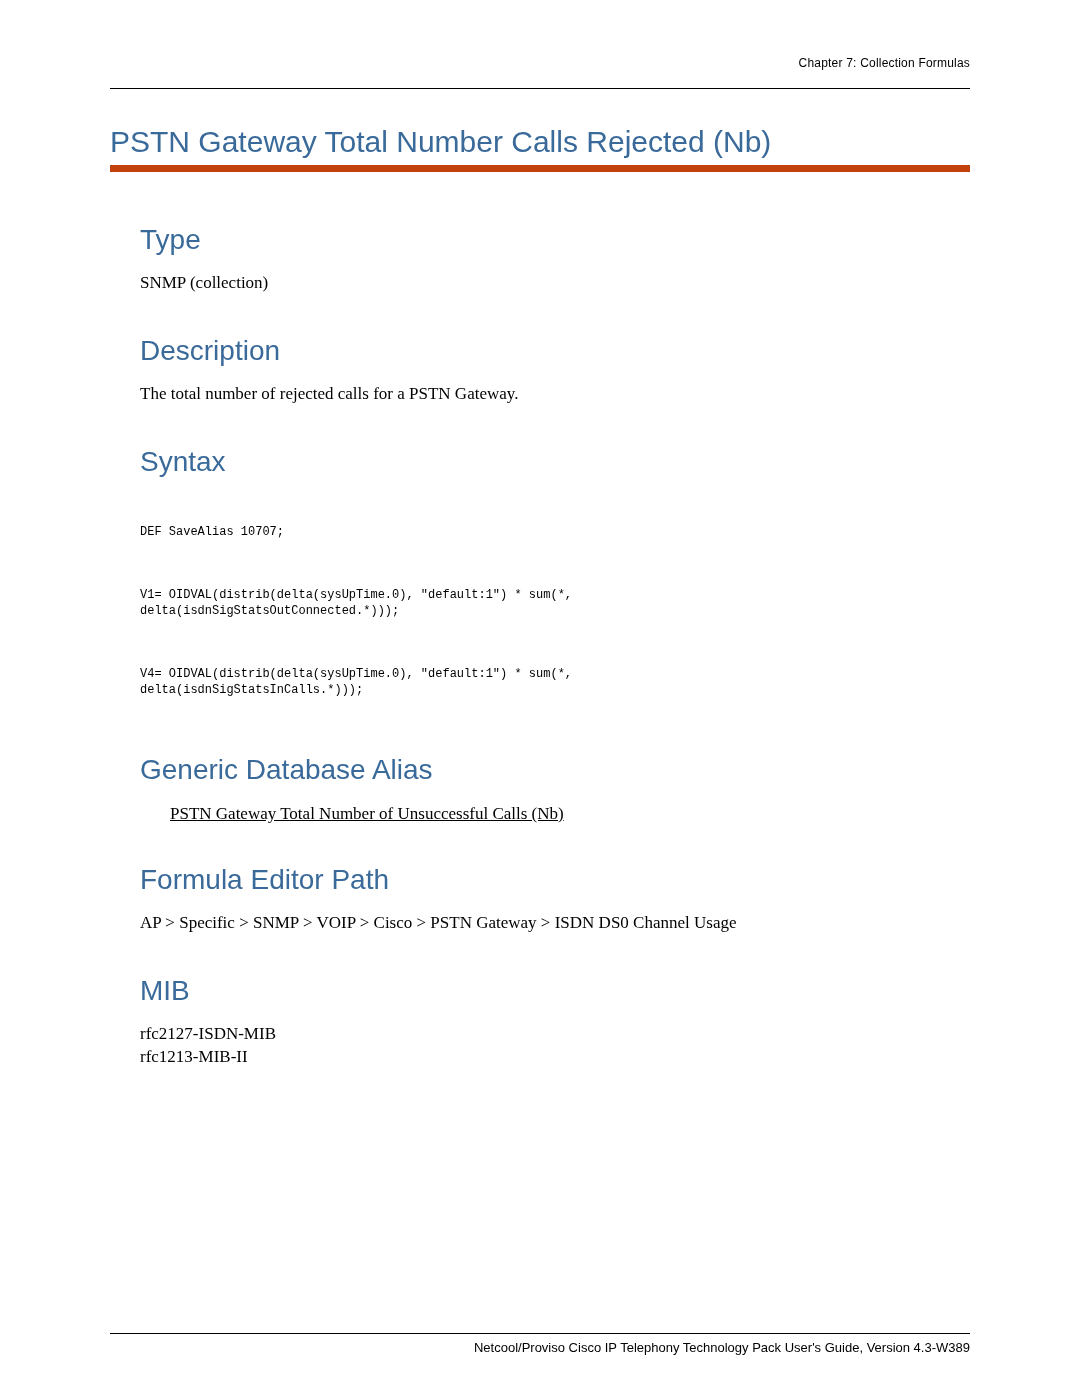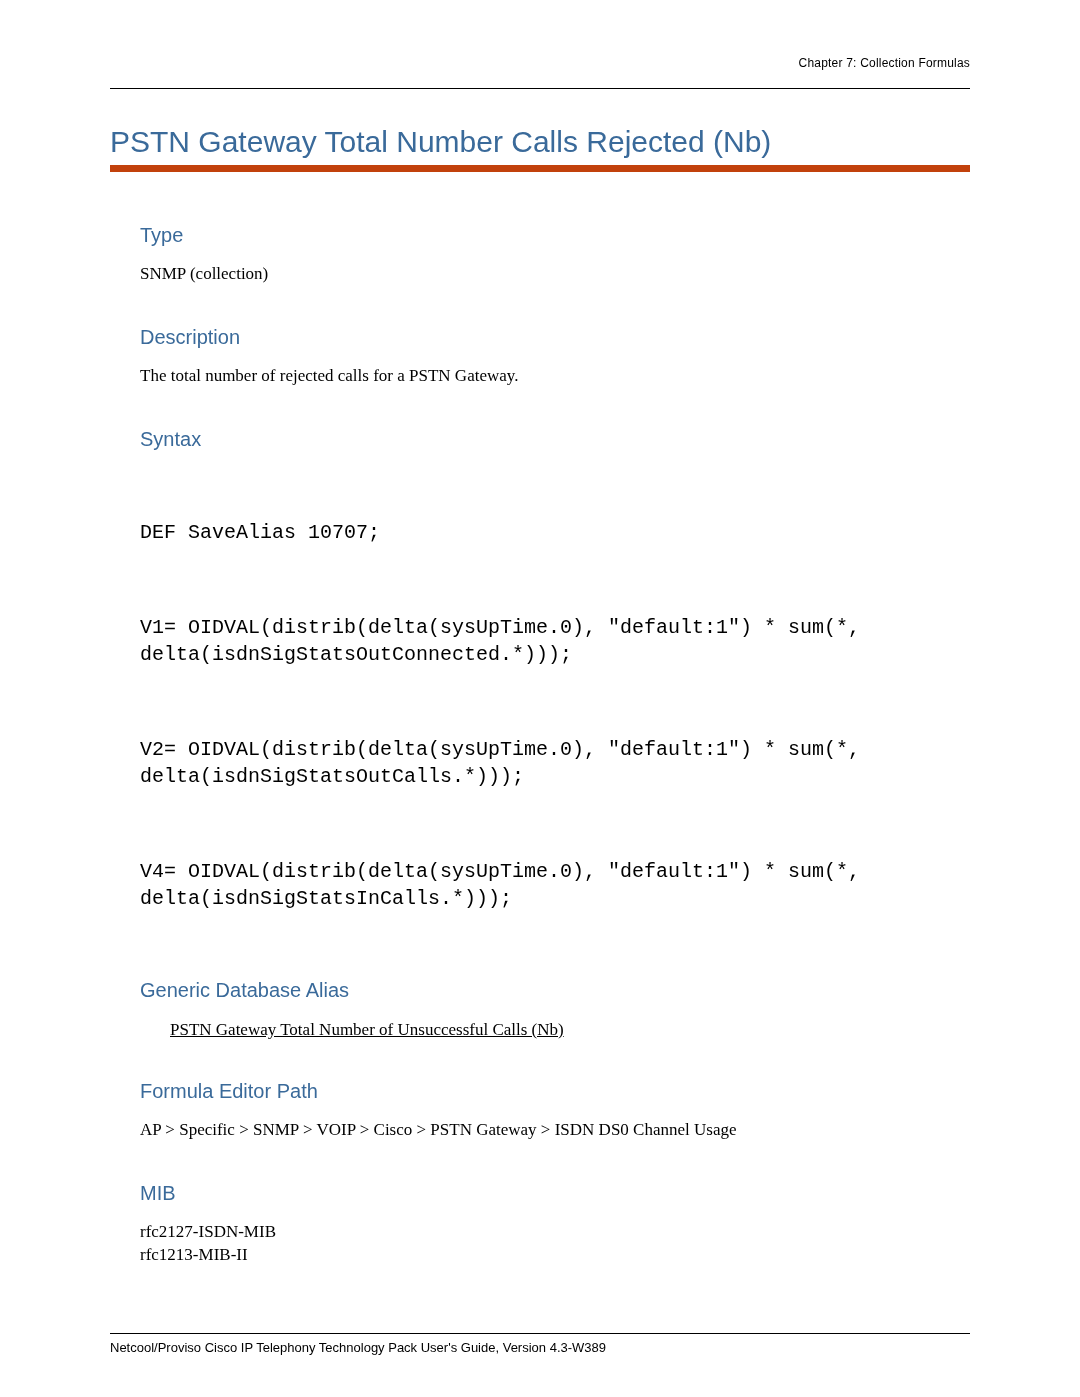--- a/index.html
+++ b/index.html
@@ -28,36 +28,36 @@
       font-size: 30px;
       color: #3a6a9a;
       font-weight: 400;
       margin-top: 36px;
       border-bottom: 7px solid #c2410c;
       padding-bottom: 6px;
       letter-spacing: 0px;
     }
     .section-heading {
       font-family: Arial, Helvetica, sans-serif;
-      font-size: 20px;
+      font-size: 28px;
       color: #3a6a9a;
       font-weight: 400;
       margin-top: 40px;
       margin-left: 30px;
       letter-spacing: 0px;
     }
     .body-text {
       font-size: 17px;
       margin-left: 30px;
       margin-top: 16px;
       line-height: 1.35;
     }
     .code-block {
       font-family: "Courier New", Courier, monospace;
-      font-size: 20px;
+      font-size: 12px;
       margin-left: 30px;
       margin-top: 14px;
       white-space: pre;
       line-height: 1.35;
     }
     .code-line {
       margin-top: 14px;
     }
     .link-text {
       font-size: 17px;
@@ -67,21 +67,21 @@
       display: block;
     }
     .footer {
       position: absolute;
       bottom: 42px;
       left: 110px;
       right: 110px;
       border-top: 1px solid #000;
       padding-top: 6px;
       display: flex;
-      justify-content: flex-start;
+      justify-content: flex-end;
       font-family: Arial, Helvetica, sans-serif;
       font-size: 13px;
     }
     .first-section { margin-top: 52px; }
     .mib-line { margin-top: 0; }
   </style>
 </head>
 <body>
 
 <div class="chapter-header">Chapter 7: Collection Formulas</div>
@@ -93,22 +93,20 @@
 <p class="body-text">SNMP (collection)</p>
 
 <h2 class="section-heading">Description</h2>
 <p class="body-text">The total number of rejected calls for a PSTN Gateway.</p>
 
 <h2 class="section-heading">Syntax</h2>
 <div class="code-block">
   <div>DEF SaveAlias 10707;</div>
   <div class="code-line">V1= OIDVAL(distrib(delta(sysUpTime.0), "default:1") * sum(*,
 delta(isdnSigStatsOutConnected.*)));</div>
-  <div class="code-line">V2= OIDVAL(distrib(delta(sysUpTime.0), "default:1") * sum(*,
-delta(isdnSigStatsOutCalls.*)));</div>
   <div class="code-line">V4= OIDVAL(distrib(delta(sysUpTime.0), "default:1") * sum(*,
 delta(isdnSigStatsInCalls.*)));</div>
 </div>
 
 <h2 class="section-heading">Generic Database Alias</h2>
 <a class="link-text">PSTN Gateway Total Number of Unsuccessful Calls (Nb)</a>
 
 <h2 class="section-heading">Formula Editor Path</h2>
 <p class="body-text">AP &gt; Specific &gt; SNMP &gt; VOIP &gt; Cisco &gt; PSTN Gateway &gt; ISDN DS0 Channel Usage</p>
 

